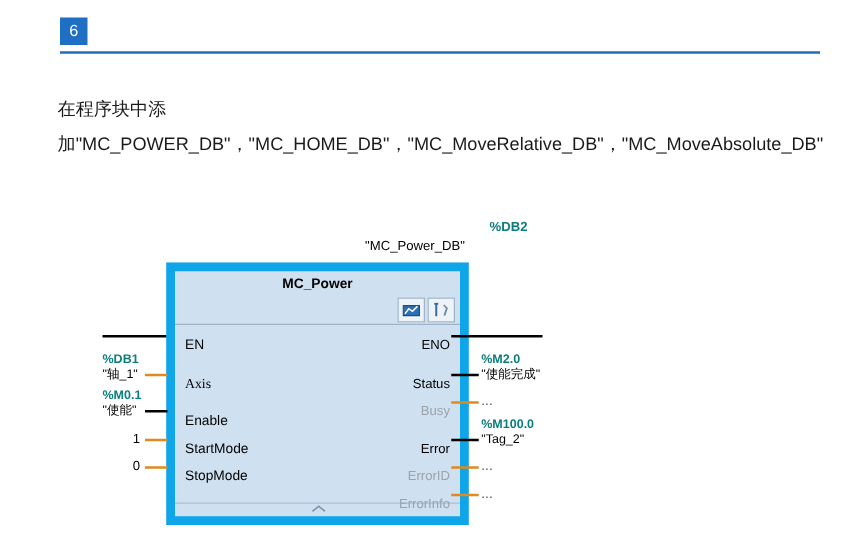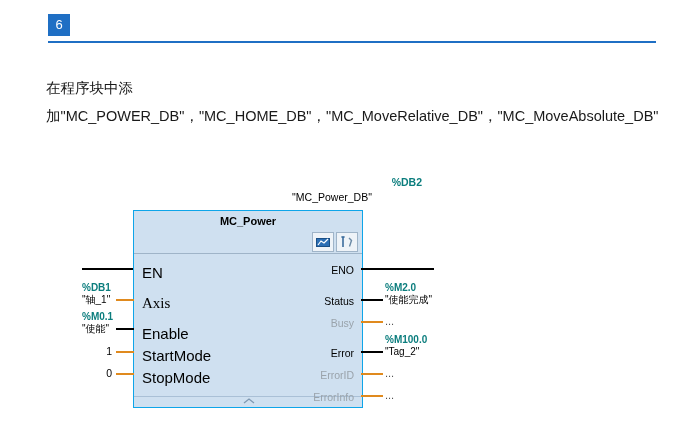--- a/index.html
+++ b/index.html
@@ -96,21 +96,21 @@
     color: #000;
   }
 
   .box {
     position: absolute;
     left: 51px;
     top: 34px;
     width: 228px;
     height: 196px;
     background: #cfe0f0;
-    border: 1px solid #0ea5e9;
+    border: 7px solid #0ea5e9;
   }
   .box-title {
     position: absolute;
     left: 0;
     top: 4px;
     width: 228px;
     text-align: center;
     font-size: 11px;
     font-weight: bold;
     color: #000;
@@ -170,21 +170,21 @@
   }
   .wire-orange {
     position: absolute;
     background: #e08a1e;
     height: 1.5px;
   }
 
   
   .pin-l {
     position: absolute;
-    font-size: 15px;
+    font-size: 11px;
     color: #000;
     white-space: nowrap;
   }
   .pin-r {
     position: absolute;
     font-size: 10.5px;
     color: #000;
     white-space: nowrap;
     text-align: right;
   }

